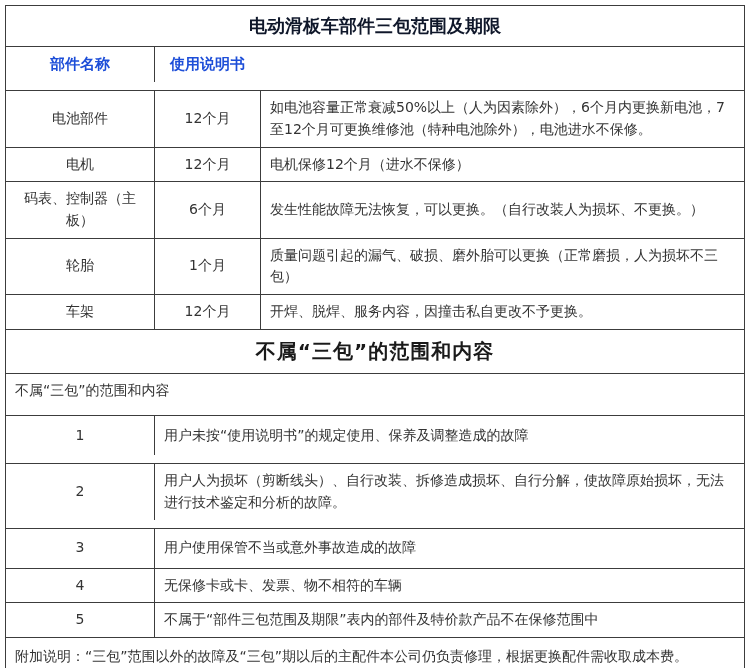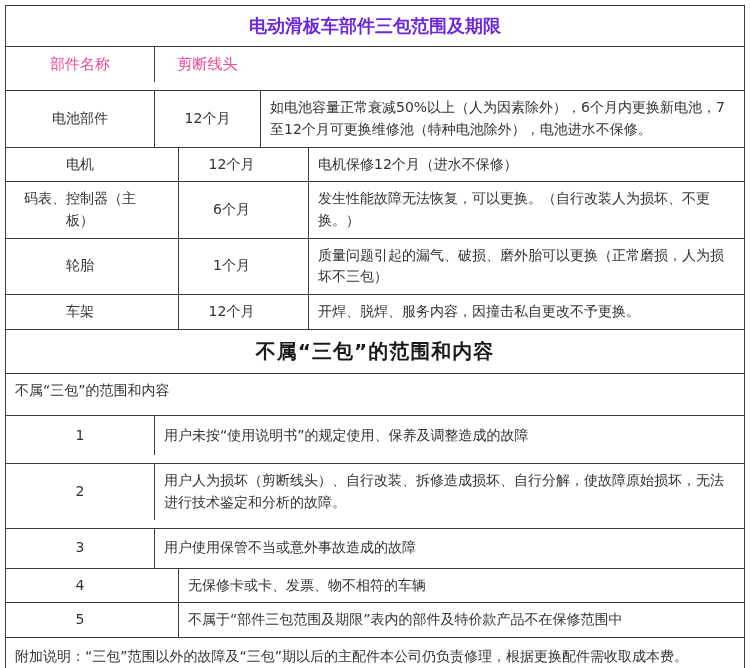--- a/index.html
+++ b/index.html
@@ -19,43 +19,43 @@
     border-left:1px solid #3c3c3c;
     font-size:14px; line-height:1.55;
   }
   .cell:first-child { border-left:none; }
   .c1 { width:148px; flex:none; justify-content:center; text-align:center; }
   .c2 { width:106px; flex:none; justify-content:center; text-align:center; }
   .c3 { flex:1; justify-content:flex-start; text-align:left; }
   .full { flex:1; }
   .center { justify-content:center; text-align:center; }
   .title-row { min-height:38px; }
-  .title-cell { font-size:18px; font-weight:bold; color:#6d28d9; }
+  .title-cell { font-size:18px; font-weight:bold; color:#0f172a; }
   .header-row { min-height:30px; }
-  .header-cell { font-size:15px; font-weight:normal; color:#ec4899; }
+  .header-cell { font-size:15px; font-weight:bold; color:#1d4ed8; }
   .section-row { min-height:40px; }
   .section-cell { font-size:20px; font-weight:bold; color:#1a1a1a; letter-spacing:1px; }
-  .body-row { min-height:34px;gap:24px; }
+  .body-row { min-height:34px; }
   .tall-row { min-height:40px;margin-top:8px; }
   .note-row { min-height:38px; }
 </style>
 </head>
 <body>
 
 <div class="page">
 
   <div class="tbl">
 
     <div class="row title-row">
       <div class="cell full center title-cell">电动滑板车部件三包范围及期限</div>
     </div>
 
     <div class="row header-row">
       <div class="cell c1 header-cell">部件名称</div>
-      <div class="cell c2 header-cell">剪断线头</div>
+      <div class="cell c2 header-cell">使用说明书</div>
     </div>
 
     <div class="row tall-row">
       <div class="cell c1">电池部件</div>
       <div class="cell c2">12个月</div>
       <div class="cell c3">如电池容量正常衰减50%以上（人为因素除外），6个月内更换新电池，7至12个月可更换维修池（特种电池除外），电池进水不保修。</div>
     </div>
 
     <div class="row body-row">
       <div class="cell c1">电机</div>

